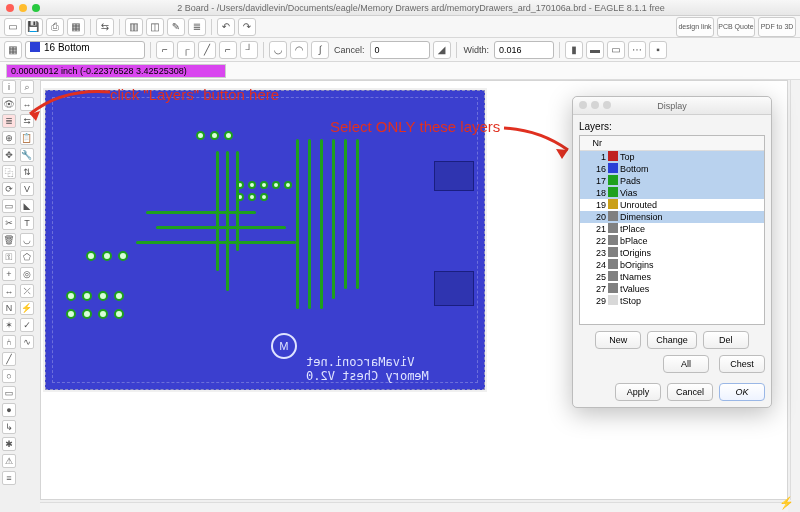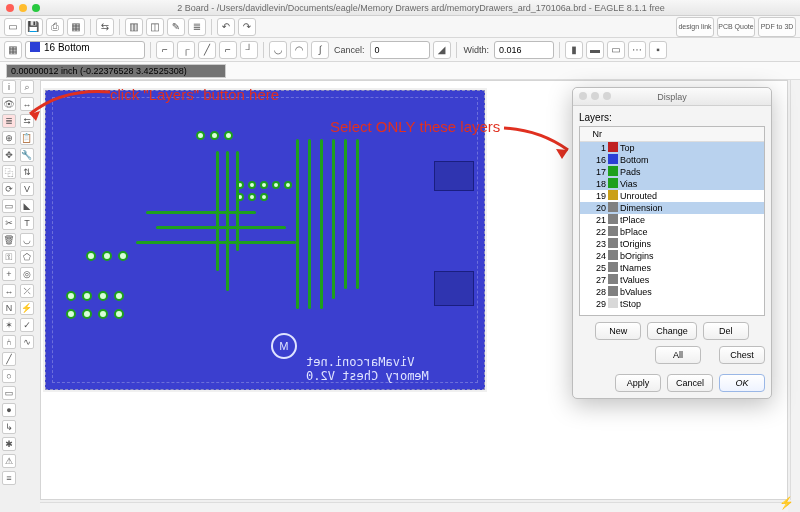--- a/index.html
+++ b/index.html
@@ -17,21 +17,21 @@
 .toolbar1 { height:22px; }
 .toolbar2 { height:24px; }
 .tbtn { width:18px; height:18px; background:#fff; border:1px solid #ccc; border-radius:3px; display:flex; align-items:center; justify-content:center; font-size:10px; color:#555; }
 .tbtn.big { width:38px; height:20px; font-size:7px; line-height:7px; text-align:center; background:#fdfdfd;}
 .sep { width:1px; height:16px; background:#d0d0d0; margin:0 2px;}
 .layer-select { height:18px; width:120px; border:1px solid #bbb; border-radius:3px; background:#fff; display:flex; align-items:flex-start; padding:0 4px; font-size:10px;}
 .layer-select .sw { width:10px; height:10px; background:#2b3fd6; margin-right:4px;}
 .labelsm{font-size:9px;color:#444;margin:0 2px;}
 .num-in { width:60px; height:18px; border:1px solid #bbb; border-radius:3px; background:#fff; padding:0 4px; font-size:9px; display:flex;align-items:center;}
 .coordbar{height:18px;background:#fafafa;border-bottom:1px solid #ddd;display:flex;align-items:center;padding:0 6px;}
-.coord-in{width:220px;height:14px;border:1px solid #ccc;background:#737373;font-size:9px;padding:0 4px;display:flex;align-items:center;}
+.coord-in{width:220px;height:14px;border:1px solid #ccc;background:#d946ef;font-size:9px;padding:0 4px;display:flex;align-items:center;}
 
 
 .leftcol{position:absolute;top:80px;left:2px;width:16px;display:flex;flex-direction:column;gap:3px;}
 .leftcol .lb{width:14px;height:14px;border:1px solid #ccc;border-radius:2px;background:#fff;display:flex;align-items:center;justify-content:center;font-size:9px;color:#555;}
 .leftcol2{position:absolute;top:80px;left:20px;width:16px;display:flex;flex-direction:column;gap:3px;}
 .leftcol2 .lb{width:14px;height:14px;border:1px solid #ccc;border-radius:2px;background:#fff;display:flex;align-items:center;justify-content:center;font-size:9px;color:#555;}
 
 
 .canvas{position:absolute;top:80px;left:40px;right:12px;bottom:12px;background:#fff;border:1px solid #d5d5d5;overflow:hidden;}
 .scroll-v{position:absolute;top:80px;right:0;width:10px;bottom:12px;background:#f3f3f3;border-left:1px solid #ddd;}
@@ -42,36 +42,36 @@
 .pad{position:absolute;border-radius:50%;background:#d8ffd8;border:2px solid #1ea01e;}
 .trace{position:absolute;background:#1ea01e;border-radius:2px;}
 .chip{position:absolute;background:#2f34b0;border:1px solid #1a1e80;}
 .silktext{position:absolute;color:#dfe3ff;font-size:12px;font-family:monospace;transform:scaleX(-1);white-space:nowrap;}
 
 
 .ann{position:absolute;color:#e03020;font-size:15px;font-weight:500;}
 .arrow-svg{position:absolute;pointer-events:none;}
 
 
-.dialog{position:absolute;top:87px;right:28px;width:200px;background:#f4f4f4;border:1px solid #bcbcbc;border-radius:5px;box-shadow:0 6px 24px rgba(0,0,0,.25);}
+.dialog{position:absolute;top:96px;right:28px;width:200px;background:#f4f4f4;border:1px solid #bcbcbc;border-radius:5px;box-shadow:0 6px 24px rgba(0,0,0,.25);}
 .dlg-title{display:flex;align-items:center;justify-content:center;height:18px;position:relative;background:linear-gradient(#fbfbfb,#e9e9e9);border-bottom:1px solid #d0d0d0;border-radius:5px 5px 0 0;}
 .dlg-title .dots{position:absolute;left:6px;top:4px;display:flex;gap:4px;}
 .dlg-title .dots span{width:8px;height:8px;border-radius:50%;background:#d5d5d5;display:inline-block;}
 .dlg-title .t{font-size:9px;color:#666;}
 .dlg-body{padding:6px;}
 .dlg-body .lbl{font-size:10px;margin-bottom:3px;}
 .layer-list{background:#fff;border:1px solid #bbb;height:190px;overflow:hidden;}
 .layer-list .hdr{display:flex;font-size:9px;background:#f7f7f7;border-bottom:1px solid #ddd;}
 .layer-list .hdr div{padding:2px 4px;}
 .col-nr{width:26px;text-align:right;} .col-sw{width:14px;} .col-nm{flex:1;}
 .layer-row{display:flex;align-items:center;font-size:9px;height:12px;}
 .layer-row.sel{background:#b9d2ee;}
 .layer-row .col-sw span{display:inline-block;width:10px;height:10px;margin-left:2px;}
 .dlg-btns{display:flex;gap:6px;justify-content:center;margin-top:6px;}
-.dlg-btns2{display:flex;gap:18px;justify-content:flex-end;margin-top:6px;}
+.dlg-btns2{display:flex;gap:10px;justify-content:flex-end;margin-top:6px;}
 .dlg-btns3{display:flex;gap:6px;justify-content:flex-end;margin-top:10px;}
 .macbtn{min-width:46px;height:18px;border:1px solid #bdbdbd;border-radius:4px;background:linear-gradient(#fff,#f0f0f0);font-size:9px;display:flex;align-items:center;justify-content:center;padding:0 8px;}
 .macbtn.primary{background:linear-gradient(#fff,#eef3ff);border-color:#9ab7e6;font-style:italic;}
 
 .status-bolt{position:absolute;bottom:2px;right:6px;color:#4ac24a;font-size:12px;}
 </style>
 </head>
 <body>
 
 <div class="titlebar">
@@ -323,25 +323,20 @@
             <div class="col-nr">25</div>
             <div class="col-sw"><span style="background:#808080;"></span></div>
             <div class="col-nm">tNames</div>
           </div>
           <div class="layer-row">
             <div class="col-nr">27</div>
             <div class="col-sw"><span style="background:#808080;"></span></div>
             <div class="col-nm">tValues</div>
           </div>
           <div class="layer-row">
-            <div class="col-nr">28</div>
-            <div class="col-sw"><span style="background:#808080;"></span></div>
-            <div class="col-nm">bValues</div>
-          </div>
-          <div class="layer-row">
             <div class="col-nr">29</div>
             <div class="col-sw"><span style="background:#d8d8d8;"></span></div>
             <div class="col-nm">tStop</div>
           </div>
         </div>
     </div>
     <div class="dlg-btns">
       <div class="macbtn">New</div>
       <div class="macbtn">Change</div>
       <div class="macbtn">Del</div>

